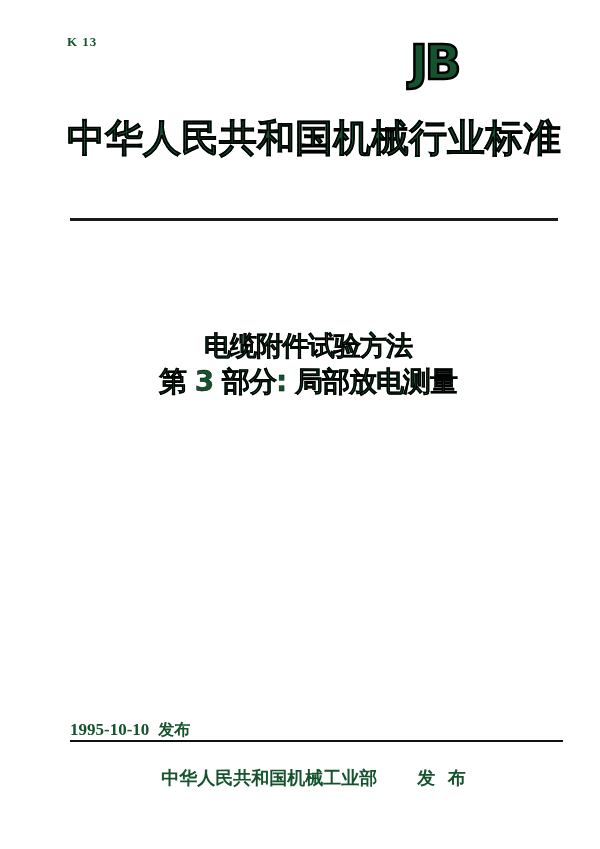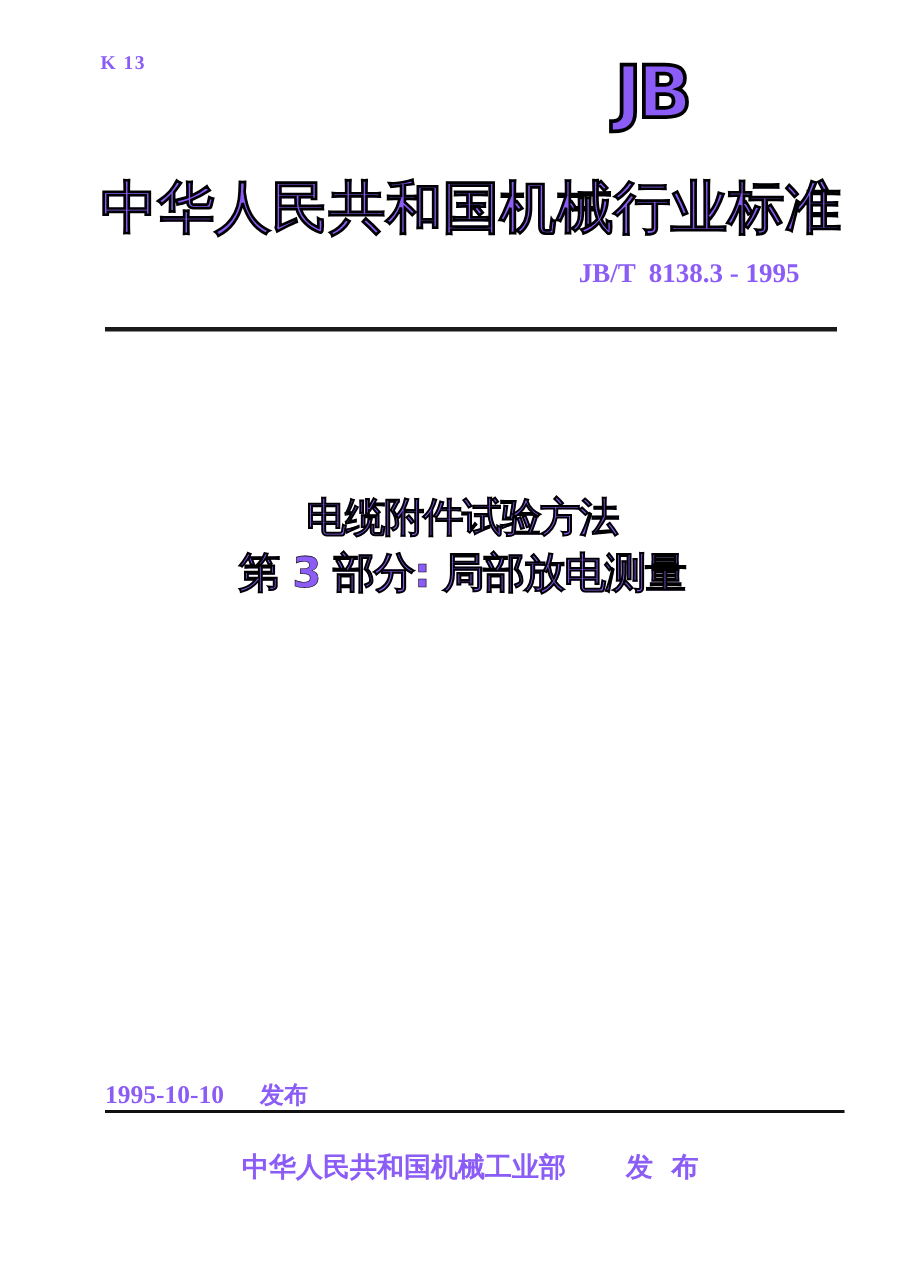--- a/index.html
+++ b/index.html
@@ -5,21 +5,21 @@
   html, body {
     margin: 0;
     padding: 0;
     background: #ffffff;
   }
   #page {
     position: relative;
     width: 600px;
     height: 849px;
     background: #ffffff;
-    color: #8b5cf6;
+    color: #14532d;
     overflow: hidden;
     font-family: "Liberation Serif", "DejaVu Serif", serif;
   }
   .abs { position: absolute; }
 
   #classification-code {
     left: 67px;
     top: 34px;
     font-size: 13px;
     font-weight: bold;
@@ -96,21 +96,21 @@
     top: 720px;
     width: 492px;
     display: flex;
     justify-content: space-between;
     font-size: 17px;
     font-weight: bold;
     font-family: "Liberation Serif", "DejaVu Serif", serif;
     white-space: nowrap;
   }
   #footer-dates .date-label {
-    margin-left: 24px;
+    margin-left: 9px;
     font-family: "DejaVu Sans", "Liberation Sans", sans-serif;
     font-size: 16px;
   }
 
   #footer-divider {
     left: 70px;
     top: 740px;
     width: 493px;
     height: 2px;
     background: #111111;
@@ -135,21 +135,20 @@
 <body>
 
 <div id="page">
 
   <div id="classification-code" class="abs">K 13</div>
 
   <div id="jb-logo" class="abs">JB</div>
 
   <div id="org-title" class="abs">中华人民共和国机械行业标准</div>
 
-  <div id="standard-number" class="abs">JB/T  8138.3 - 1995</div>
 
   <div id="header-divider" class="abs"></div>
 
   <div id="doc-title" class="abs">
     <div class="line1">电缆附件试验方法</div>
     <div class="line2">第 3 部分: 局部放电测量</div>
   </div>
 
   <div id="footer-dates" class="abs">
     <div>

